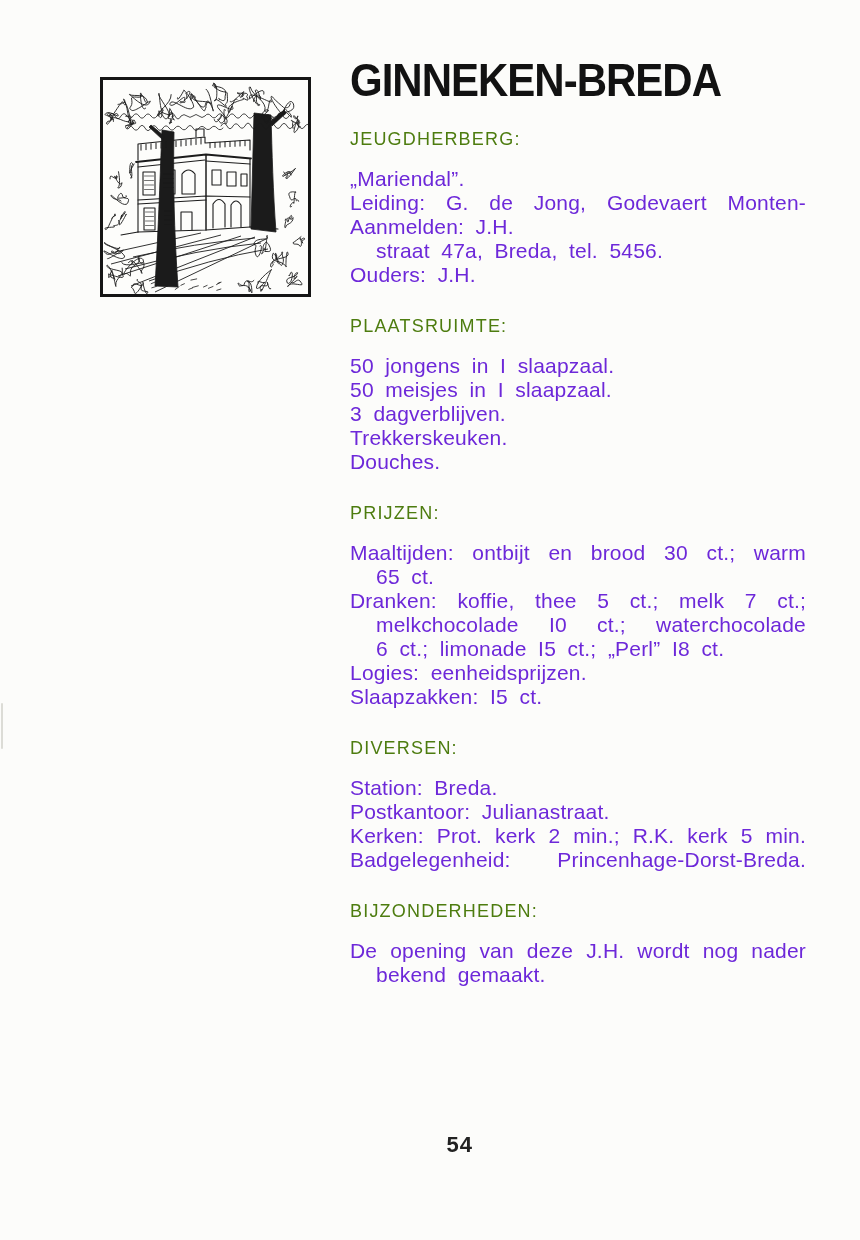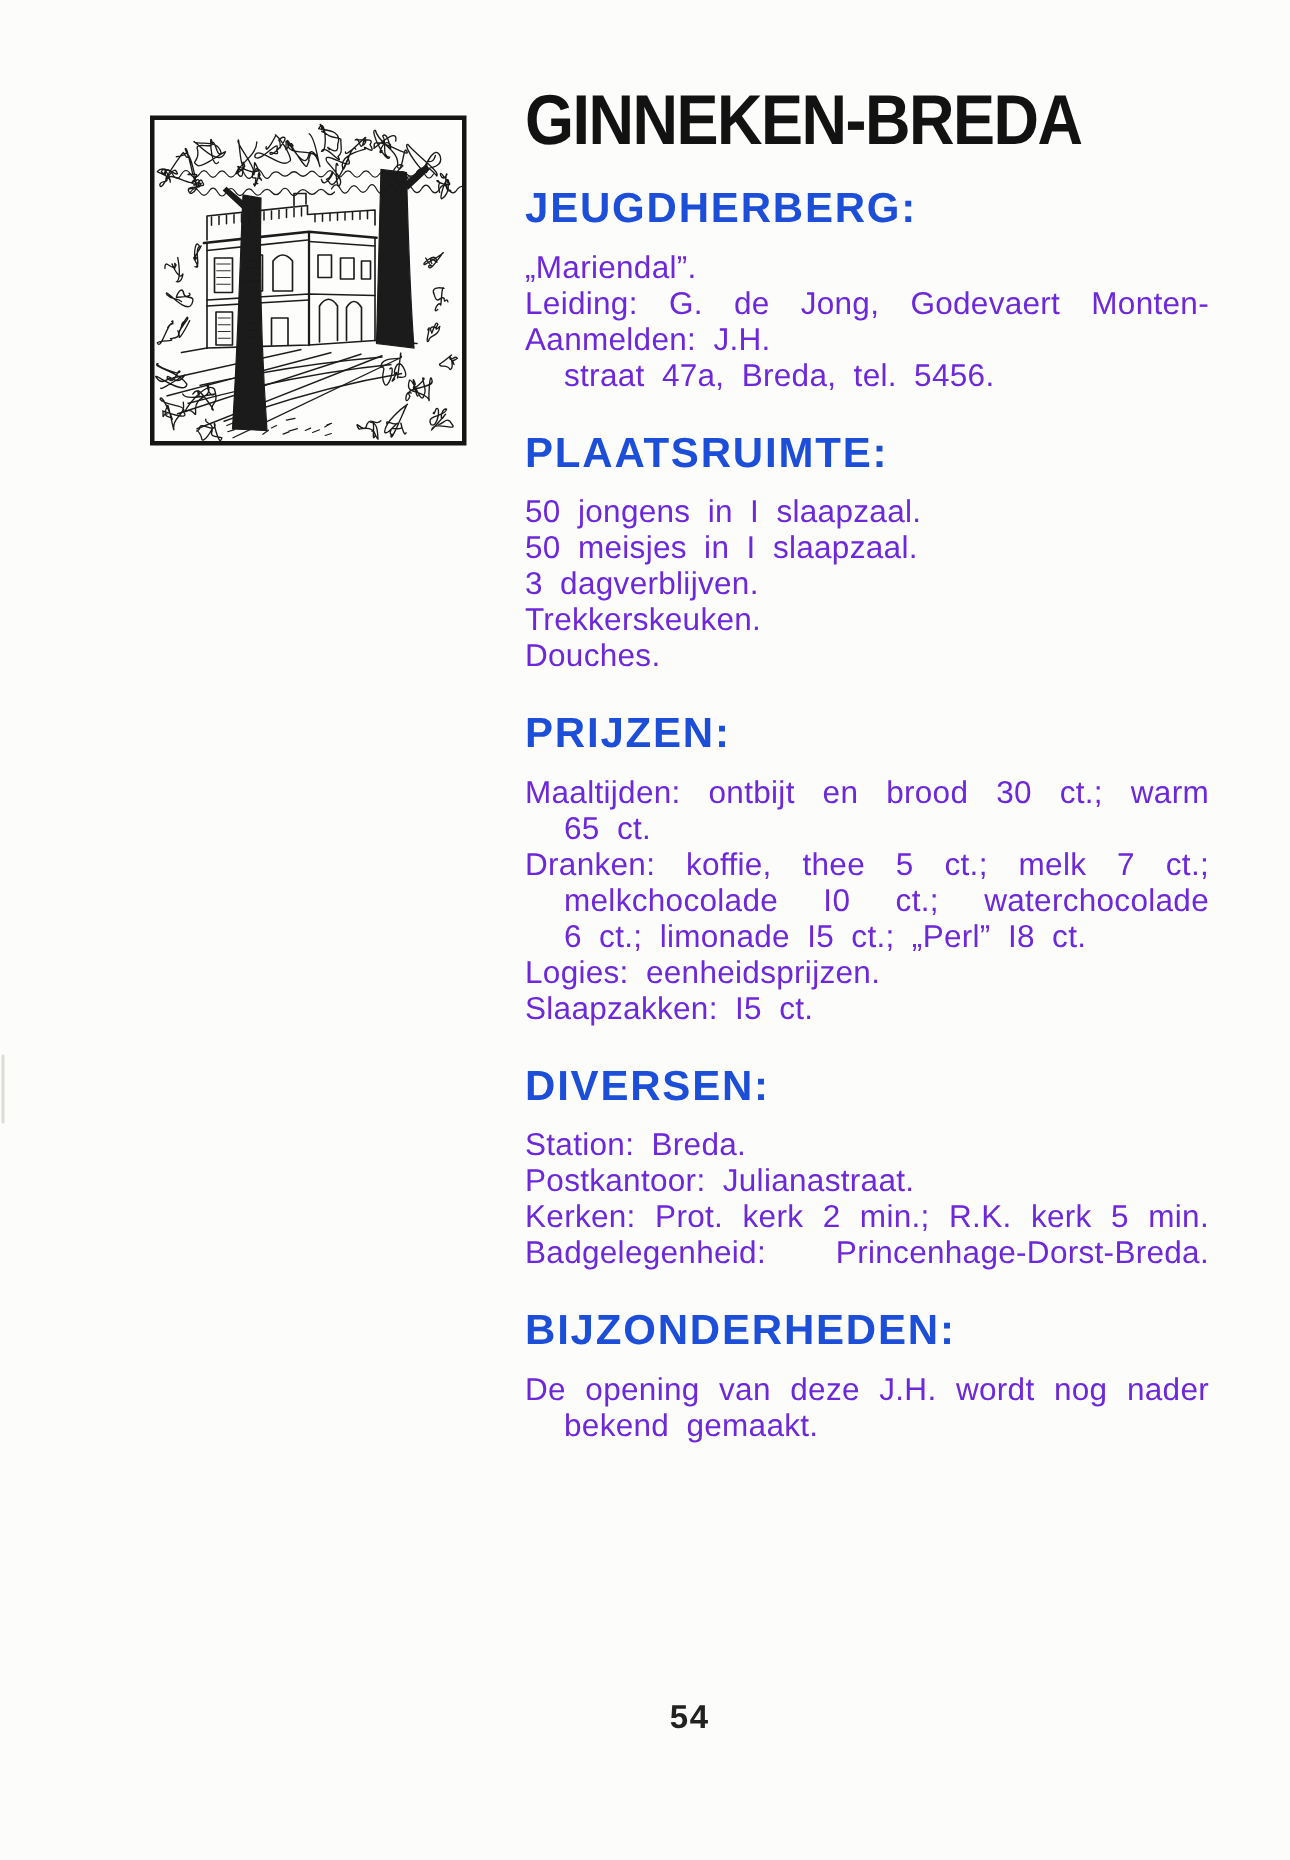--- a/index.html
+++ b/index.html
@@ -13,21 +13,21 @@
     border:3px solid #151515;margin:0;background:#fdfdfb;box-sizing:content-box;
   }
   .illustration svg{display:block;width:100%;height:100%;}
   
   .content{position:absolute;left:350px;top:56px;width:456px;}
   h1{
     margin:0;font-size:42px;line-height:44px;font-weight:bold;color:#121212;
     letter-spacing:-1px;transform:scaleY(1.12);transform-origin:left top;white-space:nowrap;
   }
   h2{
-    margin:27px 0 16px 0;font-size:28px;line-height:24px;font-weight:bold;color:#1d4ed8;
+    margin:27px 0 16px 0;font-size:18px;line-height:24px;font-weight:normal;color:#4d7c0f;
     letter-spacing:1.2px;
   }
   .line{
     font-size:21px;line-height:24px;letter-spacing:0.2px;word-spacing:5.5px;color:#6d28d9;
   }
   .line.indent{padding-left:26px;}
   .line.just{text-align:justify;text-align-last:justify;}
   .pageno{
     position:absolute;left:421px;top:1132px;width:52px;text-align:right;
     font-size:22px;font-weight:bold;letter-spacing:1px;color:#222;
@@ -180,20 +180,21 @@
 
   <div class="content">
     <h1>GINNEKEN-BREDA</h1>
     <div id="sections">
         <section>
           <h2>JEUGDHERBERG:</h2>
           <div class="line">„Mariendal”.</div>
           <div class="line just">Leiding: G. de Jong, Godevaert Monten-</div>
           <div class="line">Aanmelden: J.H.</div>
           <div class="line indent">straat 47a, Breda, tel. 5456.</div>
+          <div class="line">Ouders: J.H.</div>
         </section>
         <section>
           <h2>PLAATSRUIMTE:</h2>
           <div class="line">50 jongens in I slaapzaal.</div>
           <div class="line">50 meisjes in I slaapzaal.</div>
           <div class="line">3 dagverblijven.</div>
           <div class="line">Trekkerskeuken.</div>
           <div class="line">Douches.</div>
         </section>
         <section>

